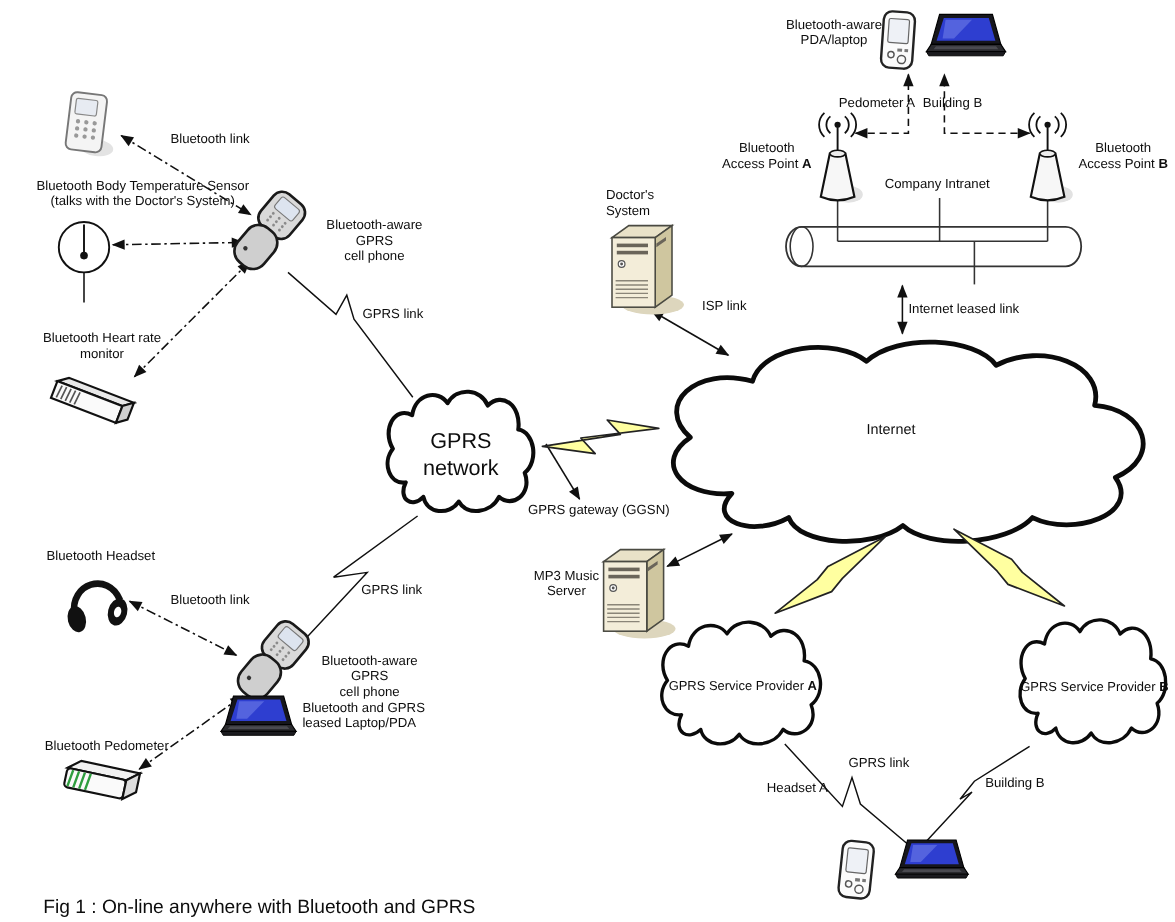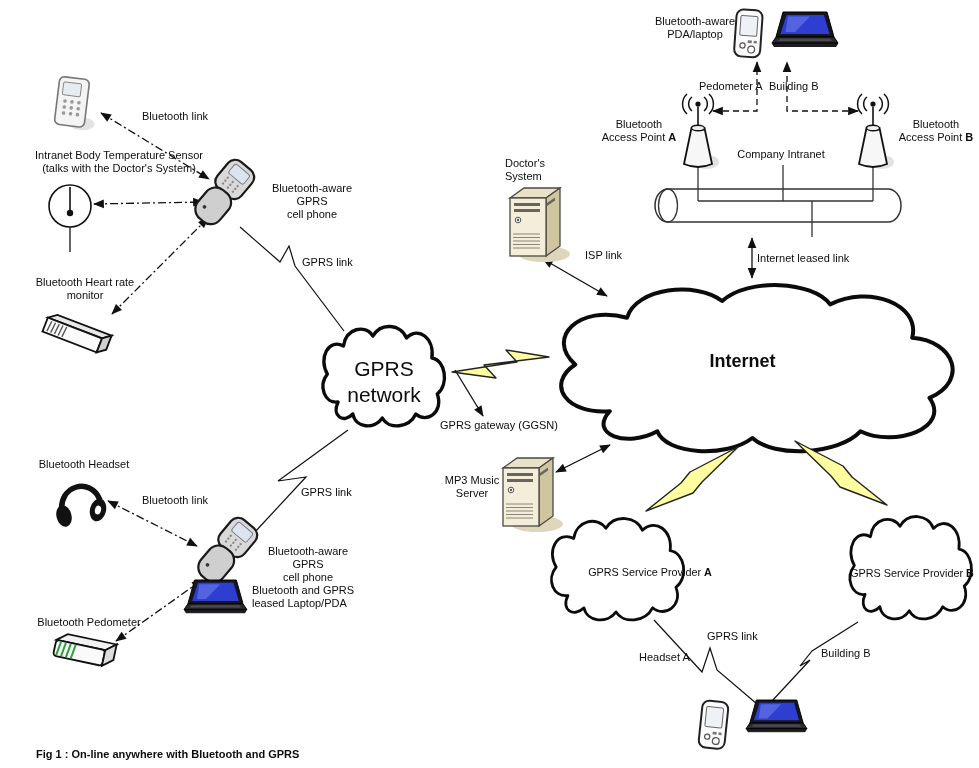--- a/index.html
+++ b/index.html
@@ -1,24 +1,24 @@
 <!DOCTYPE html>
 <html><head>
 <meta charset="utf-8">
 <style>
   html,body{margin:0;padding:0;background:#fff}
   .canvas{position:relative;width:979px;height:768px;background:#fff;
           font-family:"Liberation Sans",sans-serif;overflow:hidden}
   .canvas > svg{position:absolute;left:0;top:0}
   .lbl{position:absolute;font-size:11px;line-height:1.18;color:#0d0d0d;white-space:pre-line}
   .c{text-align:center}
-  .big{font-size:21px;line-height:1.25}
-  .internet{font-size:18px;font-weight:700}
+  .big{font-size:18px;line-height:1.25}
+  .internet{font-size:12px;font-weight:400}
   .sp{font-size:10.8px}
-  .cap{font-size:11px;font-weight:700}
+  .cap{font-size:16px;font-weight:400}
 </style>
 </head>
 <body>
 
 <div class="canvas">
 
 <svg width="979" height="768" viewBox="0 0 979 768">
   <defs>
     <marker id="ah" viewBox="0 0 10 8" refX="8.5" refY="4" markerWidth="9.5" markerHeight="7.6" orient="auto-start-reverse">
       <path d="M0.5,0.5 L9.2,4 L0.5,7.5 Z" fill="#101010"></path>
@@ -197,21 +197,21 @@
   <use href="#pda" transform="translate(703,700) rotate(6)"></use>
 
   <use href="#server" transform="translate(510,186)"></use>
   <use href="#server" transform="translate(503,456)"></use>
 
   <use href="#ap" transform="translate(698,104)"></use>
   <use href="#ap" transform="translate(873,104)"></use>
 </svg>
 
 <div class="lbl" style="left:142px;top:110px">Bluetooth link</div>
-<div class="lbl c" style="left:2px;top:149px;width:234px">Intranet Body Temperature Sensor
+<div class="lbl c" style="left:2px;top:149px;width:234px">Bluetooth Body Temperature Sensor
 (talks with the Doctor's System)</div>
 <div class="lbl c" style="left:35px;top:276px;width:100px">Bluetooth Heart rate
 monitor</div>
 <div class="lbl c" style="left:256px;top:182px;width:112px">Bluetooth-aware GPRS
 cell phone</div>
 <div class="lbl" style="left:302px;top:256px">GPRS link</div>
 <div class="lbl c big" style="left:339px;top:356px;width:90px">GPRS
 network</div>
 <div class="lbl" style="left:440px;top:419px">GPRS gateway (GGSN)</div>
 <div class="lbl" style="left:505px;top:157px">Doctor's
@@ -231,21 +231,21 @@
 <div class="lbl c" style="left:735px;top:148px;width:92px">Company Intranet</div>
 <div class="lbl" style="left:757px;top:252px">Internet leased link</div>
 <div class="lbl c" style="left:34px;top:458px;width:100px">Bluetooth Headset</div>
 <div class="lbl" style="left:142px;top:494px">Bluetooth link</div>
 <div class="lbl" style="left:301px;top:486px">GPRS link</div>
 <div class="lbl c" style="left:252px;top:545px;width:112px">Bluetooth-aware GPRS
 cell phone</div>
 <div class="lbl" style="left:252px;top:584px">Bluetooth and GPRS
 leased Laptop/PDA</div>
 <div class="lbl c" style="left:37px;top:616px;width:104px">Bluetooth Pedometer</div>
-<div class="lbl c sp" style="left:586px;top:566px;width:128px"><span>GPRS Service Provider </span><b>A</b></div>
+<div class="lbl c sp" style="left:555px;top:566px;width:128px"><span>GPRS Service Provider </span><b>A</b></div>
 <div class="lbl c sp" style="left:848px;top:567px;width:128px"><span>GPRS Service Provider </span><b>B</b></div>
 <div class="lbl" style="left:707px;top:630px">GPRS link</div>
 <div class="lbl" style="left:639px;top:651px">Headset A</div>
 <div class="lbl" style="left:821px;top:647px">Building B</div>
 <div class="lbl" style="left:584px;top:776px">GPRS-aware PDA/laptop</div>
 <div class="lbl cap" style="left:36px;top:748px">Fig 1 : On-line anywhere with Bluetooth and GPRS</div>
 
 </div>
 
 </body></html>

